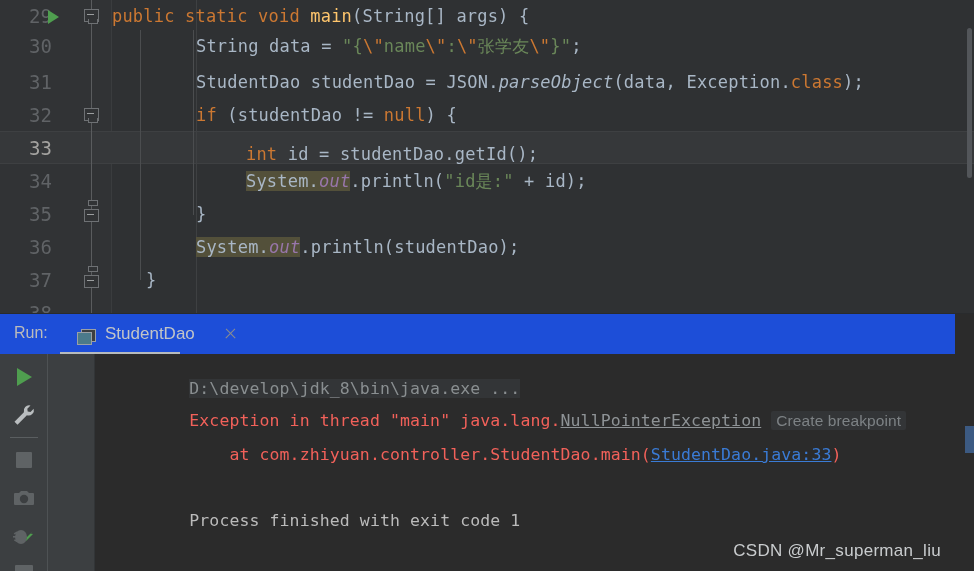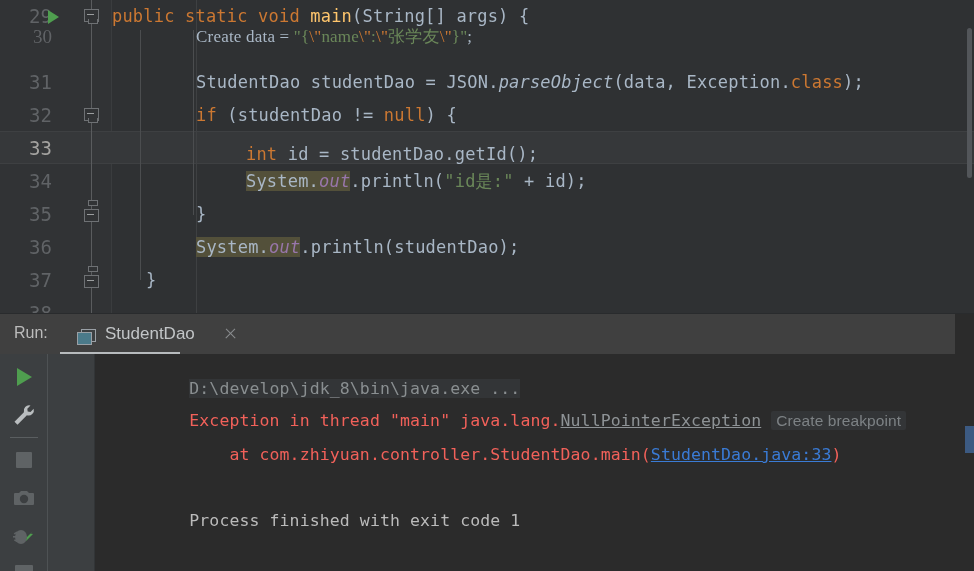--- a/index.html
+++ b/index.html
@@ -124,21 +124,21 @@
   .ed-scroll {
     position: absolute; right: 2px; top: 28px;
     width: 5px; height: 150px;
     background: #53565a; border-radius: 3px;
   }
 
   
   .runpanel {
     position: absolute; left: 0; top: 313px;
     width: 955px; height: 258px;
-    background: #404040;
+    background: #1d4ed8;
   }
   .run-topline { position:absolute; left:0; top:0; width:974px; height:1px; background:#292b2d; }
 
   .run-head { position: absolute; left: 0; top: 1px; width: 974px; height: 40px; }
   .run-label {
     position: absolute; left: 14px; top: 10px;
     font-family: "Liberation Sans", sans-serif;
     font-size: 16px; color: #bbbbbb;
   }
   .run-tab {
@@ -266,23 +266,23 @@
     <div class="indent-guide" style="left:140px; top:30px; height:250px;"></div>
     <div class="indent-guide" style="left:193px; top:30px; height:185px;"></div>
 
     <div class="vsep" style="left:196px;"></div>
 
     <div class="line" style="top:0px;">
       <span class="lno">29</span>
       <span class="code"><span class="kw">public</span><span class="pln"> </span><span class="kw">static</span><span class="pln"> </span><span class="kw">void</span><span class="pln"> </span><span class="mth">main</span><span class="pln">(</span><span class="pln">String</span><span class="pln">[] args) {</span></span>
     </div>
 
-    <div class="line" style="top:20px;font-family:Liberation Serif, serif;">
+    <div class="line" style="top:30px;">
       <span class="lno">30</span>
-      <span class="code" style="left:196px;"><span class="pln">Create data = </span><span class="str">"{</span><span class="esc">\"</span><span class="str">name</span><span class="esc">\"</span><span class="str">:</span><span class="esc">\"</span><span class="str">张学友</span><span class="esc">\"</span><span class="str">}"</span><span class="pln">;</span></span>
+      <span class="code" style="left:196px;"><span class="pln">String data = </span><span class="str">"{</span><span class="esc">\"</span><span class="str">name</span><span class="esc">\"</span><span class="str">:</span><span class="esc">\"</span><span class="str">张学友</span><span class="esc">\"</span><span class="str">}"</span><span class="pln">;</span></span>
     </div>
 
     <div class="line" style="top:66px;">
       <span class="lno">31</span>
       <span class="code" style="left:196px;"><span class="pln">StudentDao studentDao = JSON.</span><span class="stc">parseObject</span><span class="pln">(data, Exception.</span><span class="kw">class</span><span class="pln">);</span></span>
     </div>
 
     <div class="line" style="top:99px;">
       <span class="lno">32</span>
       <span class="code" style="left:196px;"><span class="kw">if</span><span class="pln"> (studentDao != </span><span class="kw">null</span><span class="pln">) {</span></span>
@@ -462,15 +462,16 @@
         <span class="c-err">    at com.zhiyuan.controller.StudentDao.main(</span><span class="c-link">StudentDao.java:33</span><span class="c-err">)</span>
       </div>
 
       <div class="cline" style="top:138px;">
         <span class="c-out">Process finished with exit code 1</span>
       </div>
 
       <div class="con-scroll-blue"></div>
     </div>
 
+    <div class="watermark">CSDN @Mr_superman_liu</div>
   </div>
 
 </div>
 
 </body></html>

